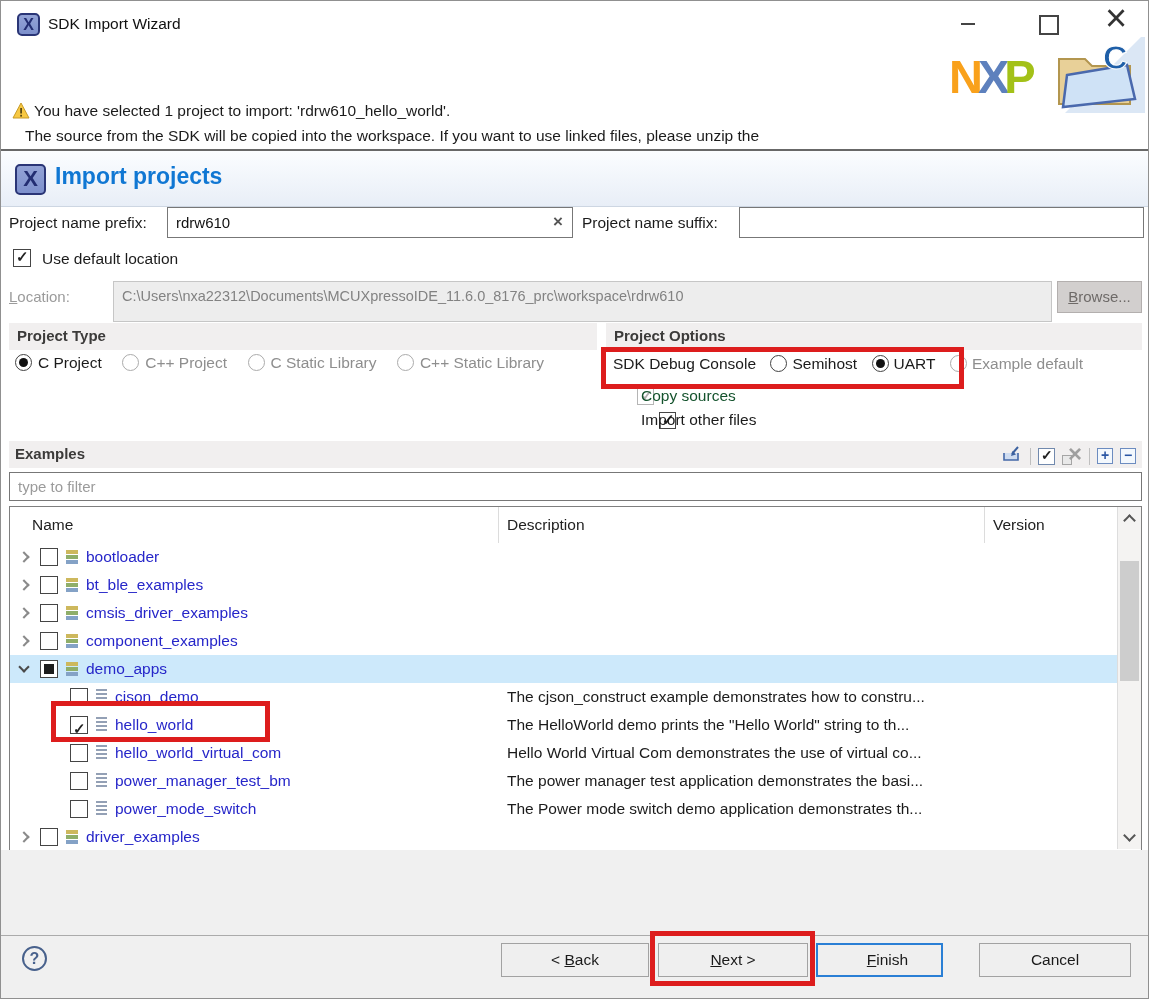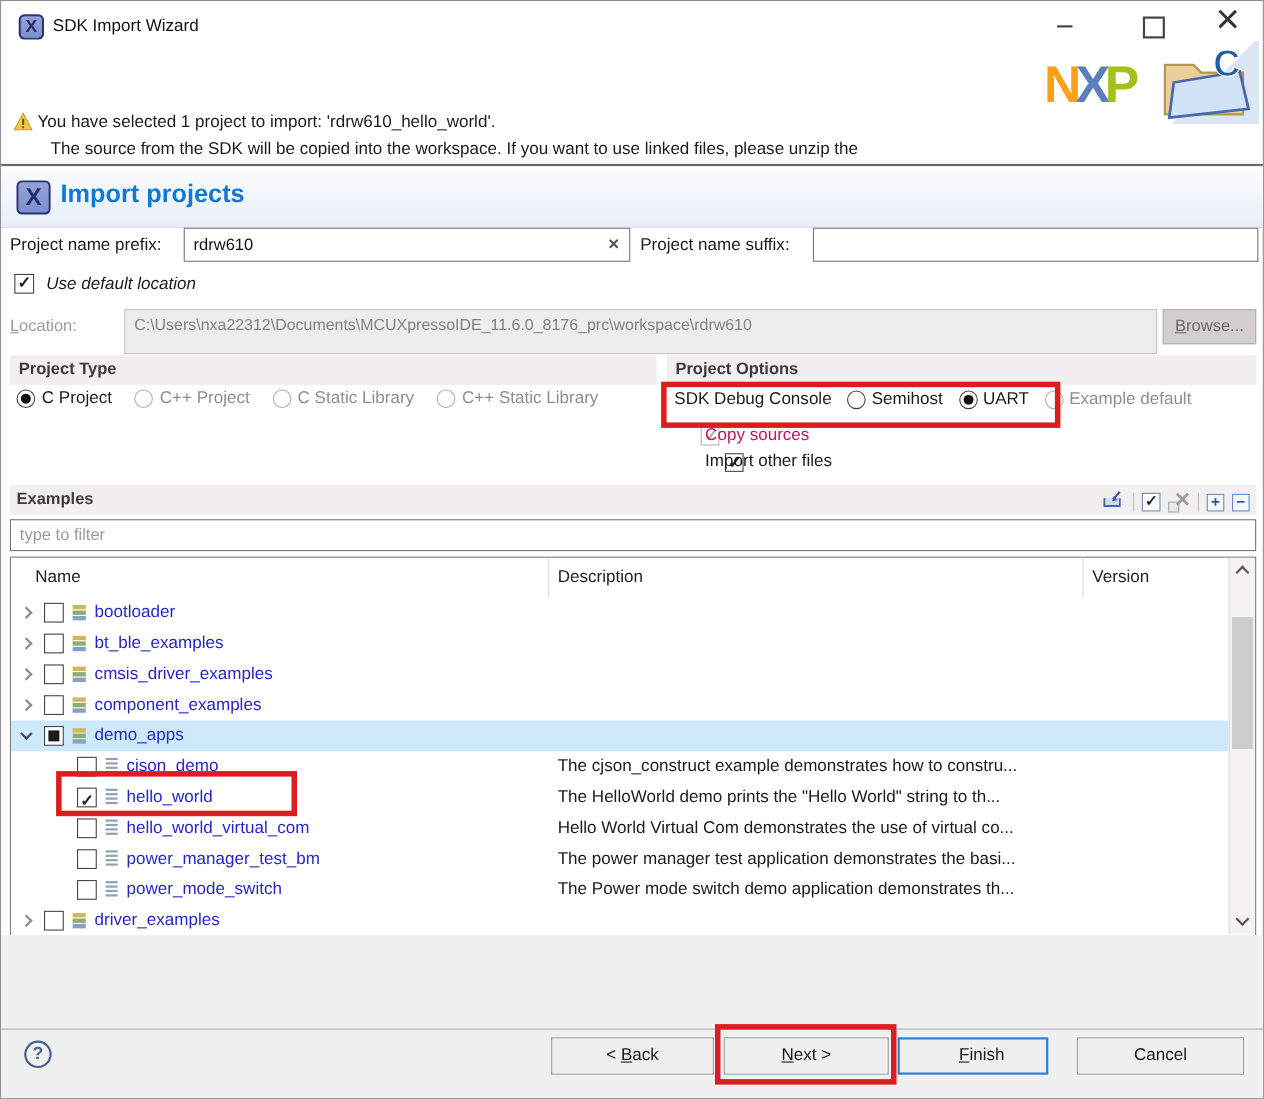--- a/index.html
+++ b/index.html
@@ -22,21 +22,21 @@
   #btn-close::after { content:"\00d7"; position:absolute; left:6px; top:-4px; font-size:38px; font-weight:200; color:#333; }
 
   
   #nxp-logo { left:948px; top:53px; font-size:47px; font-weight:bold; letter-spacing:-5px; line-height:46px; }
   #nxp-logo .n { color:#f9a11b; } #nxp-logo .x { color:#5d80bd; } #nxp-logo .p { color:#a3c118; }
   #folder-icon { left:1044px; top:36px; }
 
   
   #warn-icon { left:11px; top:101px; }
   #warn-line1 { left:33px; top:101px; font-size:15.5px; }
-  #warn-line2 { left:45px; top:126px; font-size:15.5px; }
+  #warn-line2 { left:24px; top:126px; font-size:15.5px; }
 
   
   #banner { left:0; top:148px; width:1149px; height:58px; background:linear-gradient(#fbfdff,#e8eef7); border-top:2px solid #686868; border-bottom:1px solid #cdd6e2; }
   #banner-icon { left:14px; top:13px; width:31px; height:31px; font-size:22px; line-height:25px; }
   #banner-title { left:54px; top:12px; font-size:23px; font-weight:bold; color:#1077d3; }
 
   
   .lbl { font-size:15.5px; color:#1b1b1b; }
   .tinput { border:1px solid #777; background:#fff; font-family:"Liberation Sans",sans-serif; font-size:15px; padding:0 8px; color:#111; outline:none; }
   #prefix-label { left:8px; top:213px; }
@@ -46,21 +46,21 @@
   #suffix-label { left:581px; top:213px; }
   #suffix-input { left:738px; top:206px; width:405px; height:31px; }
 
   .cb { display:inline-block; width:18px; height:18px; border:1px solid #454545; background:#fff; position:relative; }
   .cb.checked::after { content:"\2713"; position:absolute; left:2px; top:-2px; font-size:15px; font-weight:bold; color:#222; }
   .cb.indeterminate::after { content:""; position:absolute; left:3px; top:3px; width:10px; height:10px; background:#1c1c1c; }
   .cb.disabled { border-color:#b5b5b5; }
   .cb.disabled.checked::after { color:#b0b0b0; }
 
   #defloc-cb { left:12px; top:248px; }
-  #defloc-label { left:41px; top:249px;font-style:italic; }
+  #defloc-label { left:41px; top:249px; }
 
   #location-label { left:8px; top:287px; font-size:15px; color:#9b9b9b; }
   #location-input { left:112px; top:280px; width:939px; height:41px; background:#ededed; border:1px solid #c6c6c6; color:#828282; font-size:14.5px; line-height:29px; padding:0 8px; white-space:nowrap; overflow:hidden; }
   #browse-btn { left:1056px; top:280px; width:85px; height:32px; background:#d2cfce; border:1px solid #b3afae; color:#6e6a68; font-size:15px; text-align:center; line-height:30px; }
 
   
   .grp-head { height:27px; background:#f1efef; font-size:15px; font-weight:bold; color:#3c3b3a; padding:4px 8px; }
   #grp-type { left:8px; top:322px; width:588px; }
   #grp-opts { left:605px; top:322px; width:536px; }
   .radio { display:inline-block; width:17px; height:17px; border:1px solid #424242; border-radius:50%; background:#fff; position:relative; vertical-align:middle; }
@@ -70,21 +70,21 @@
   .rlabel.dim { color:#8e8e8e; }
   .optrow { position:absolute; white-space:nowrap; }
 
   #pt-row { left:14px; top:352px; }
   #pt-row .radio { margin-right:6px; }
   #pt-row .rlabel { margin-right:16px; }
 
   #po-row1 { left:612px; top:353px; }
   #po-row1 .radio { margin:0 5px 0 10px; }
   #po-copy-cb { left:614px; top:386px; width:17px; height:17px; }
-  #po-copy-label { left:640px; top:386px; color:#be185d; }
+  #po-copy-label { left:640px; top:386px; color:#14532d; }
   #po-import-cb { left:614px; top:410px; width:17px; height:17px; }
   #po-import-label { left:640px; top:410px; }
 
   
   #grp-examples-head { left:8px; top:440px; width:1133px; height:27px; background:#f1efef; }
   #examples-title { font-size:15px; font-weight:bold; color:#3c3b3a; padding:4px 6px; display:inline-block; }
   #ex-toolbar { position:absolute; right:6px; top:4px; display:flex; align-items:center; gap:7px; }
   .tbsep { width:1px; height:17px; background:#bfbfbf; }
   .tbbox { width:16px; height:16px; border:1px solid #6c8cc0; background:#f3f8fd; color:#2a56a4; font-size:14px; font-weight:bold; text-align:center; line-height:13px; }
   #tb-expand::after { content:"+"; }
@@ -136,21 +136,21 @@
   #vs-thumb { position:absolute; left:2px; top:54px; width:19px; height:120px; background:#cdcdcd; }
 
   
   #bottom-zone { left:0; top:849px; width:1149px; height:150px; background:#f0f0f0; }
   #footer-sep { left:0; top:934px; width:1149px; height:1px; background:#ababab; }
   #help-btn { left:21px; top:945px; width:25px; height:25px; border:2px solid #48618c; border-radius:50%; color:#48618c; font-size:16px; font-weight:bold; text-align:center; line-height:21px; }
   #help-btn::after { content:"?"; }
   .pushbtn { position:absolute; top:942px; height:34px; background:#efefef; border:1px solid #a2a2a2; font-size:15.5px; color:#1a1a1a; text-align:center; line-height:32px; font-family:"Liberation Sans",sans-serif; }
   #back-btn { left:500px; width:148px; }
   #next-btn { left:657px; width:150px; }
-  #finish-btn { left:815px; width:137px; border:2px solid #2a7fd5; line-height:30px;padding-left:16px; }
+  #finish-btn { left:815px; width:127px; border:2px solid #2a7fd5; line-height:30px;padding-left:16px; }
   #cancel-btn { left:978px; width:152px; }
   .pushbtn u { text-decoration:underline; }
 
   
   .ann { position:absolute; border:5px solid #dd1d1d; pointer-events:none; z-index:50; }
   #ann-console { left:600px; top:346px; width:363px; height:42px; }
   #ann-hello { left:50px; top:700px; width:219px; height:41px; }
   #ann-next { left:649px; top:930px; width:165px; height:55px; }
 </style>
 </head>

